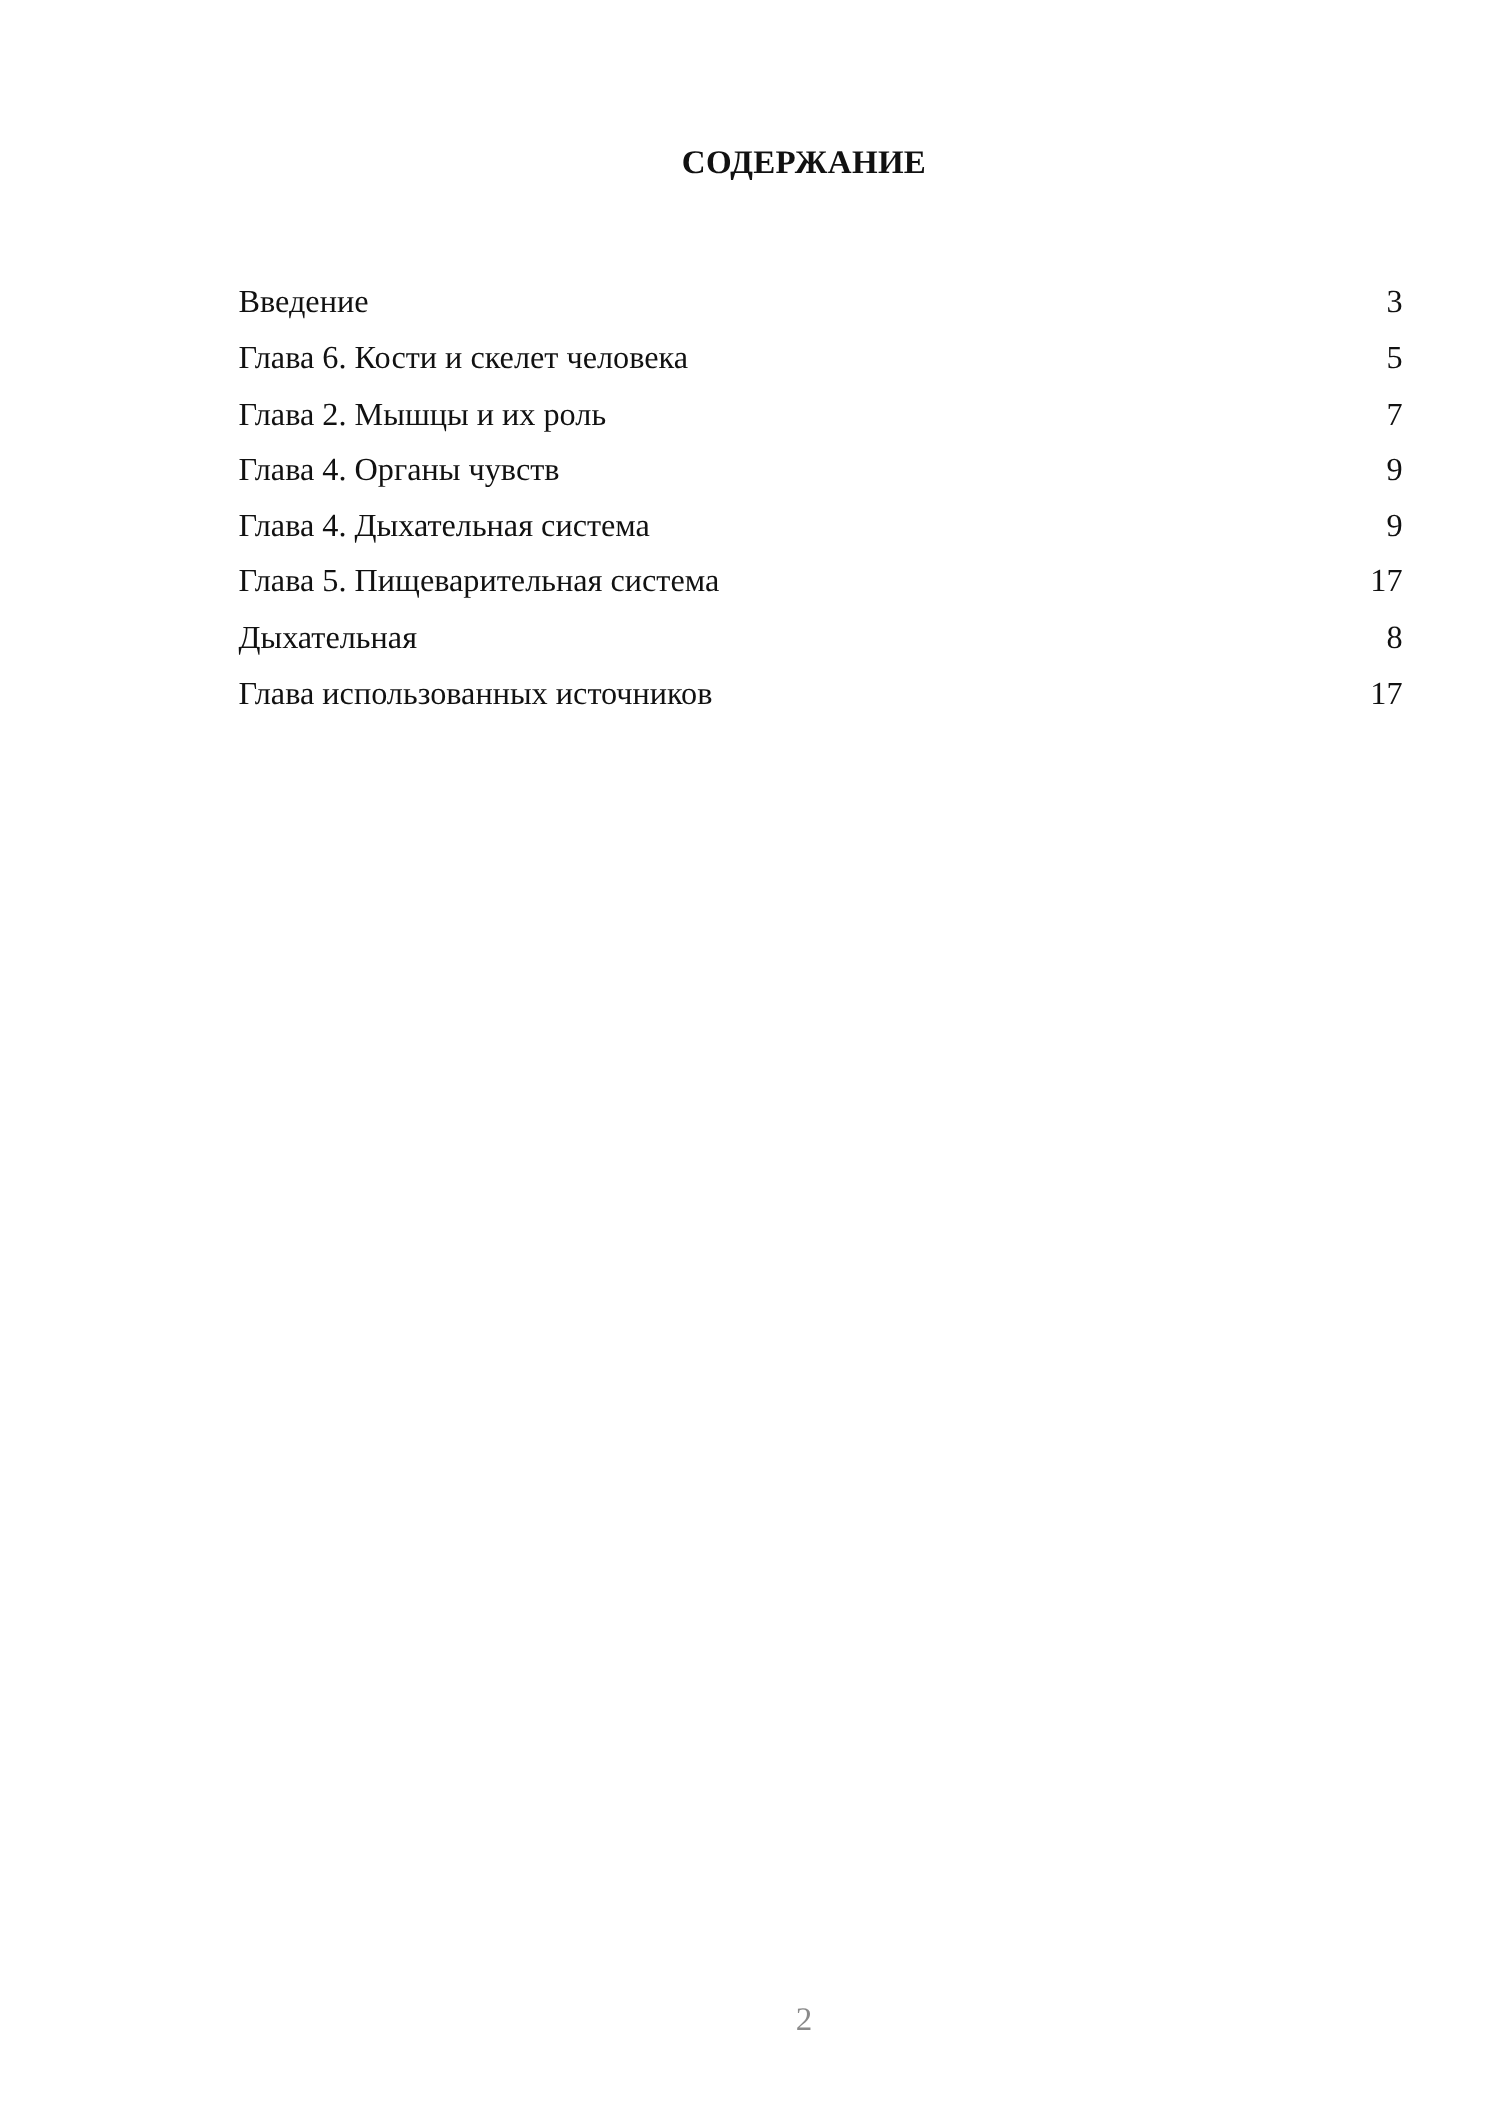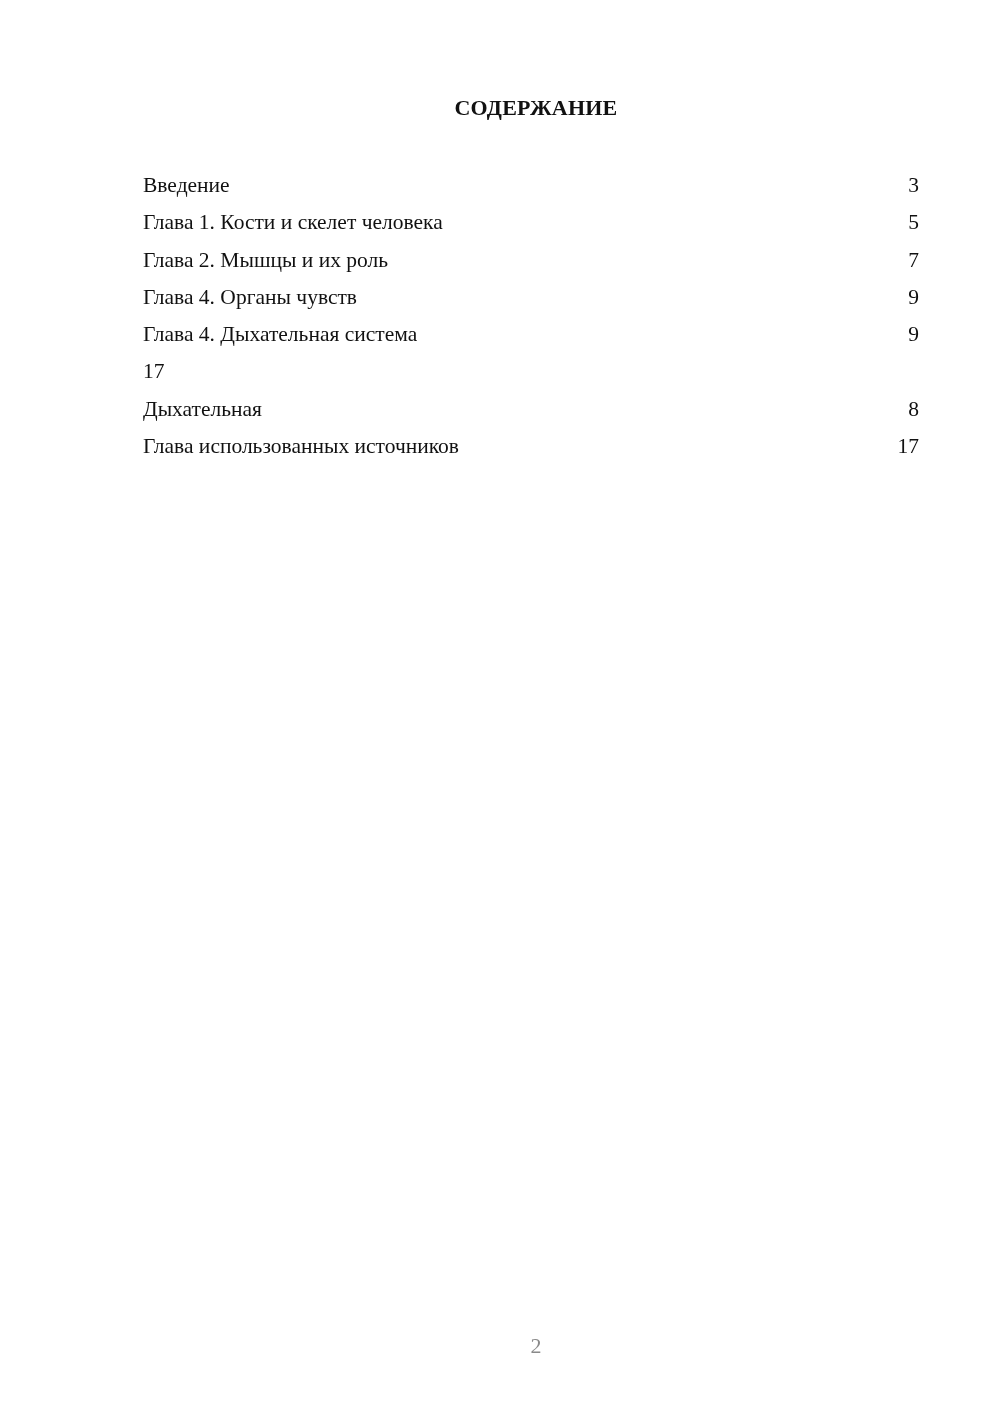--- a/index.html
+++ b/index.html
@@ -31,21 +31,21 @@
       font-weight: bold;
       font-size: 22px;
       letter-spacing: 0.2px;
       color: #111111;
     }
     .toc-list {
       position: absolute;
       top: 170px;
       left: 143px;
       width: 776px;
-      margin: 0;
+      margin: 16px;
       padding: 0;
       list-style: none;
     }
     .toc-item {
       display: flex;
       justify-content: space-between;
       align-items: baseline;
       height: 37.3px;
       font-size: 21.5px;
       line-height: 30px;
@@ -72,36 +72,37 @@
 
 <div class="page">
   <div class="toc-title">СОДЕРЖАНИЕ</div>
 
   <ul class="toc-list">
     <li class="toc-item">
       <span class="toc-label">Введение</span>
       <span class="toc-page">3</span>
     </li>
     <li class="toc-item">
-      <span class="toc-label">Глава 1. Кости и скелет человека</span>
+      <span class="toc-label">Глава 6. Кости и скелет человека</span>
       <span class="toc-page">5</span>
     </li>
     <li class="toc-item">
       <span class="toc-label">Глава 2. Мышцы и их роль</span>
       <span class="toc-page">7</span>
     </li>
     <li class="toc-item">
       <span class="toc-label">Глава 4. Органы чувств</span>
       <span class="toc-page">9</span>
     </li>
     <li class="toc-item">
       <span class="toc-label">Глава 4. Дыхательная система</span>
       <span class="toc-page">9</span>
     </li>
     <li class="toc-item">
+      <span class="toc-label">Глава 5. Пищеварительная система</span>
       <span class="toc-page">17</span>
     </li>
     <li class="toc-item">
       <span class="toc-label">Дыхательная</span>
       <span class="toc-page">8</span>
     </li>
     <li class="toc-item">
       <span class="toc-label">Глава использованных источников</span>
       <span class="toc-page">17</span>
     </li>

